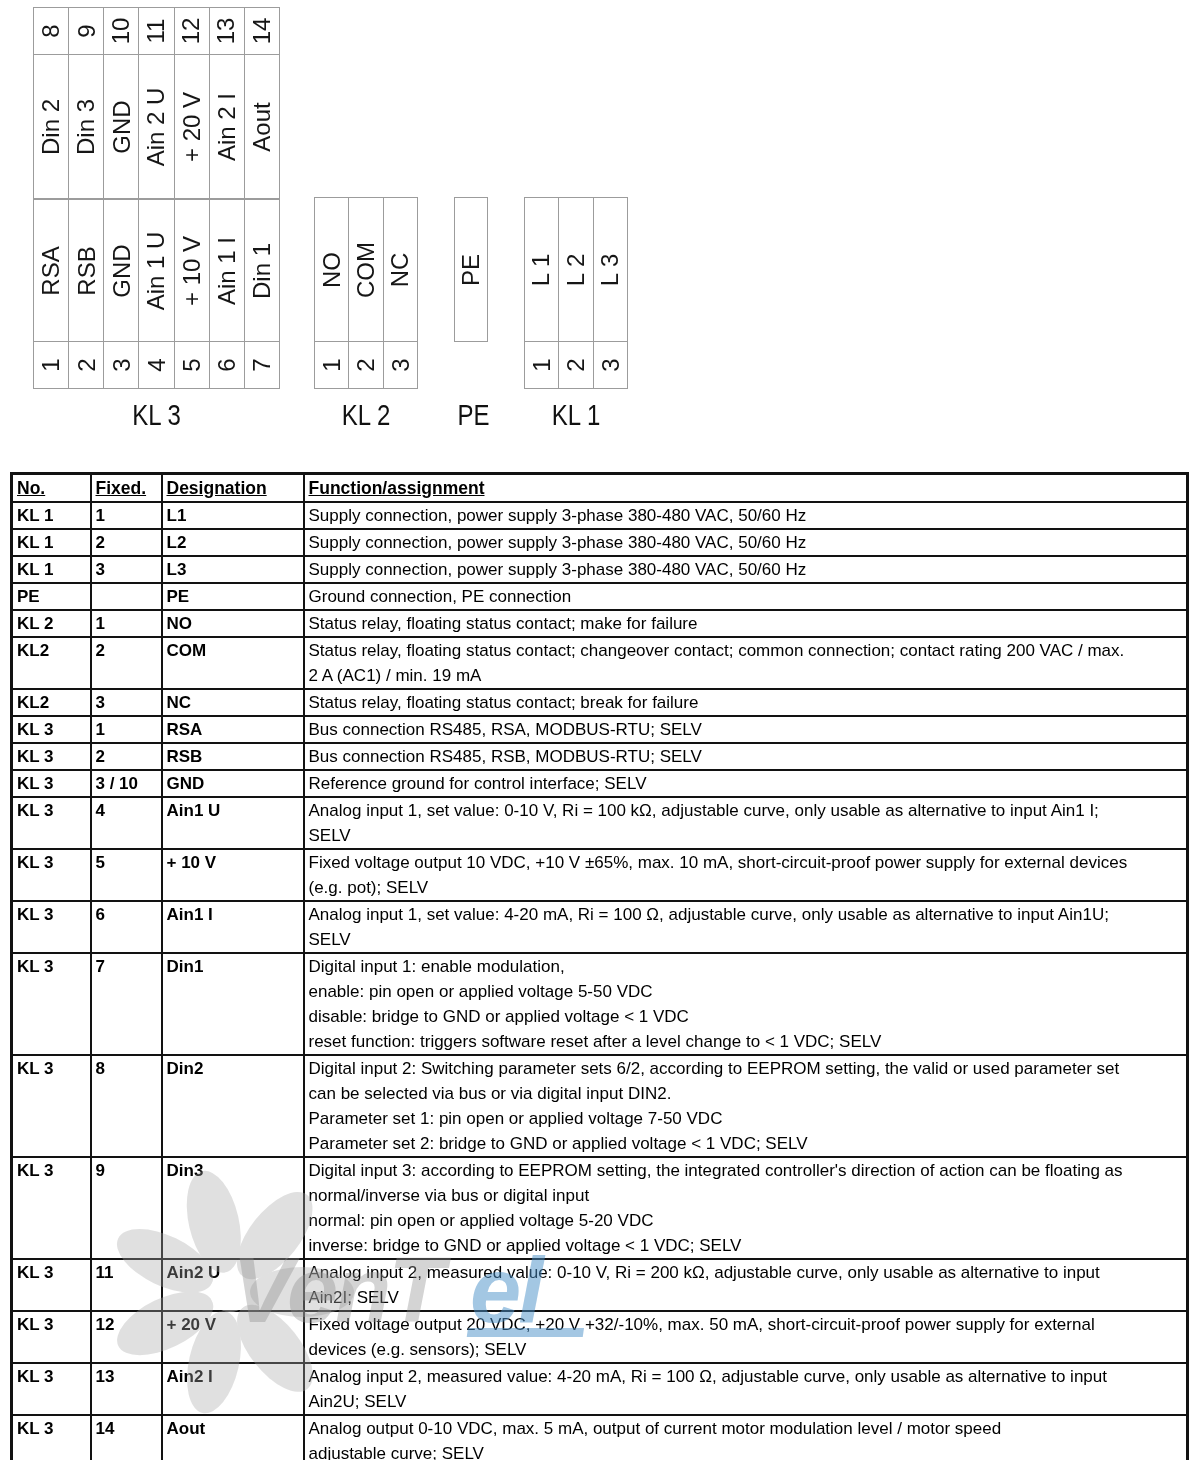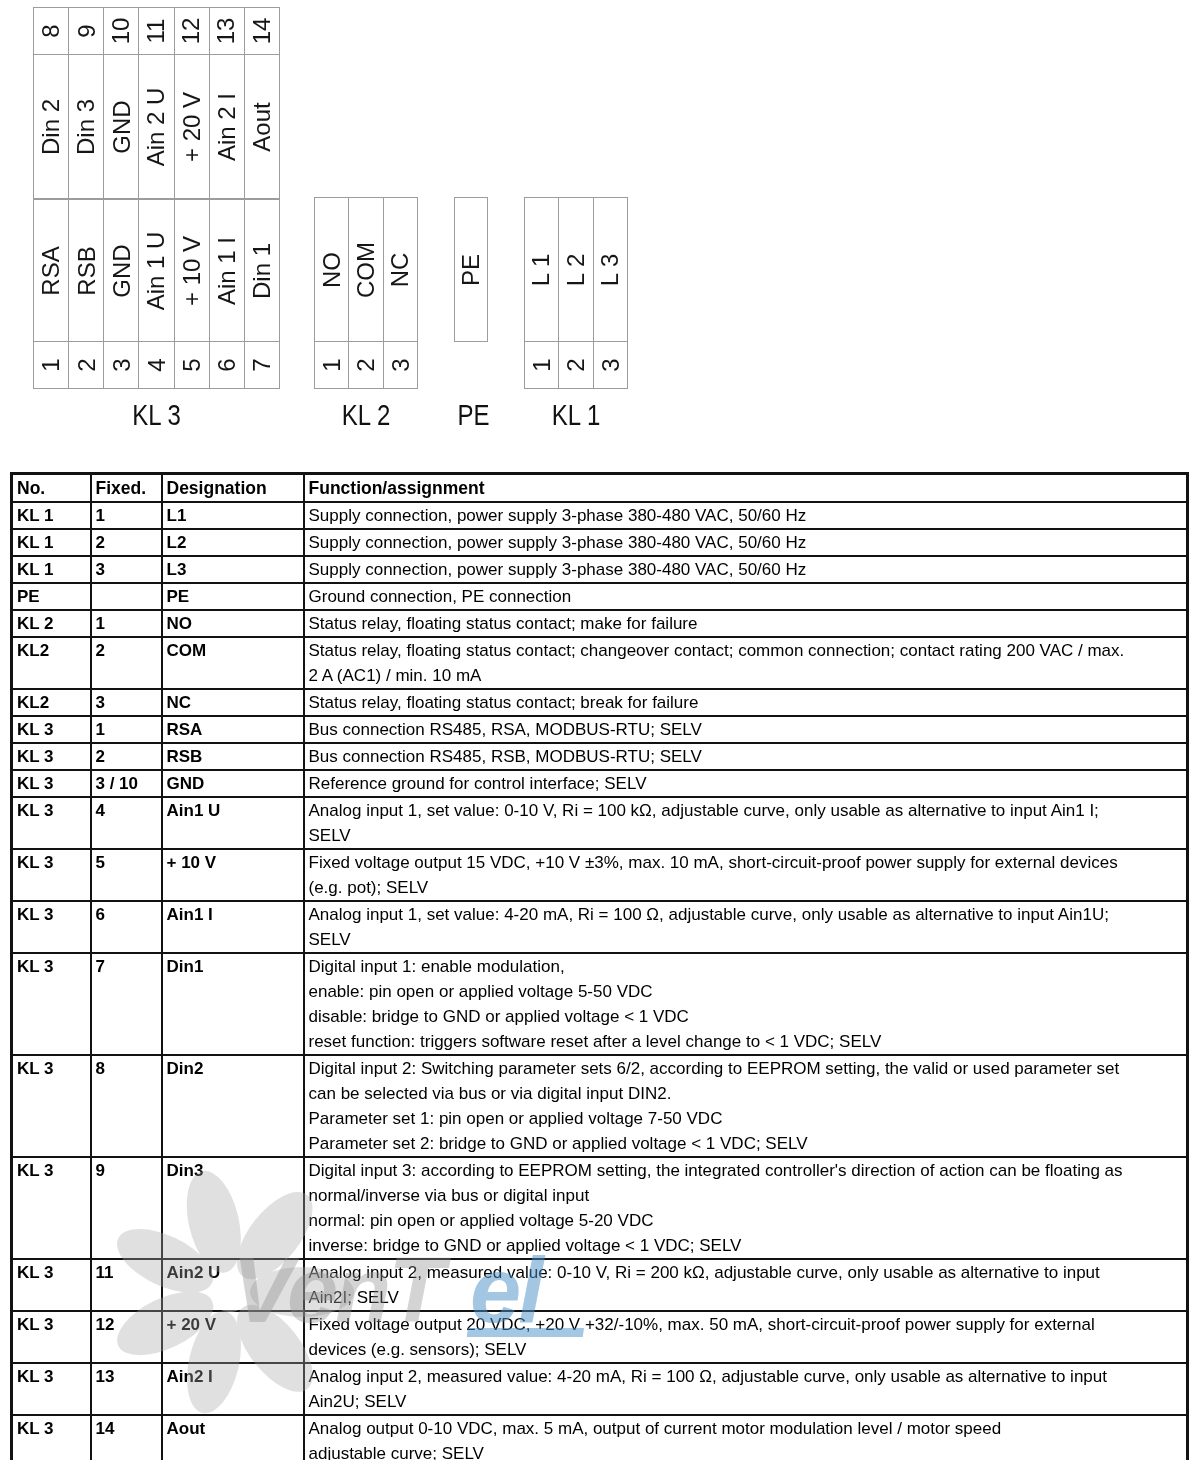--- a/index.html
+++ b/index.html
@@ -76,20 +76,21 @@
     font-size:17px;
     line-height:25px;
     text-align:left;
     overflow:hidden;
     white-space:nowrap;
   }
   #pin-table th{
     font-size:17.5px;
     font-weight:bold;
     line-height:26px;
+    text-decoration:underline;
   }
   #pin-table td.col-no,
   #pin-table td.col-conn,
   #pin-table td.col-desig{font-weight:bold;}
 
   
   #watermark{
     position:absolute;left:0;top:0;
     pointer-events:none;
     z-index:5;
@@ -314,21 +315,21 @@
           <td class="col-fn">
             <div>Status relay, floating status contact; make for failure</div>
           </td>
         </tr>
         <tr>
           <td class="col-no">KL2</td>
           <td class="col-conn">2</td>
           <td class="col-desig">COM</td>
           <td class="col-fn">
             <div>Status relay, floating status contact; changeover contact; common connection; contact rating 200 VAC / max.</div>
-            <div>2 A (AC1) / min. 10 mA</div>
+            <div>2 A (AC1) / min. 19 mA</div>
           </td>
         </tr>
         <tr>
           <td class="col-no">KL2</td>
           <td class="col-conn">3</td>
           <td class="col-desig">NC</td>
           <td class="col-fn">
             <div>Status relay, floating status contact; break for failure</div>
           </td>
         </tr>
@@ -363,21 +364,21 @@
           <td class="col-fn">
             <div>Analog input 1, set value: 0-10 V, Ri = 100 kΩ, adjustable curve, only usable as alternative to input Ain1 I;</div>
             <div>SELV</div>
           </td>
         </tr>
         <tr>
           <td class="col-no">KL 3</td>
           <td class="col-conn">5</td>
           <td class="col-desig">+ 10 V</td>
           <td class="col-fn">
-            <div>Fixed voltage output 15 VDC, +10 V ±3%, max. 10 mA, short-circuit-proof power supply for external devices</div>
+            <div>Fixed voltage output 10 VDC, +10 V ±65%, max. 10 mA, short-circuit-proof power supply for external devices</div>
             <div>(e.g. pot); SELV</div>
           </td>
         </tr>
         <tr>
           <td class="col-no">KL 3</td>
           <td class="col-conn">6</td>
           <td class="col-desig">Ain1 I</td>
           <td class="col-fn">
             <div>Analog input 1, set value: 4-20 mA, Ri = 100 Ω, adjustable curve, only usable as alternative to input Ain1U;</div>
             <div>SELV</div>

